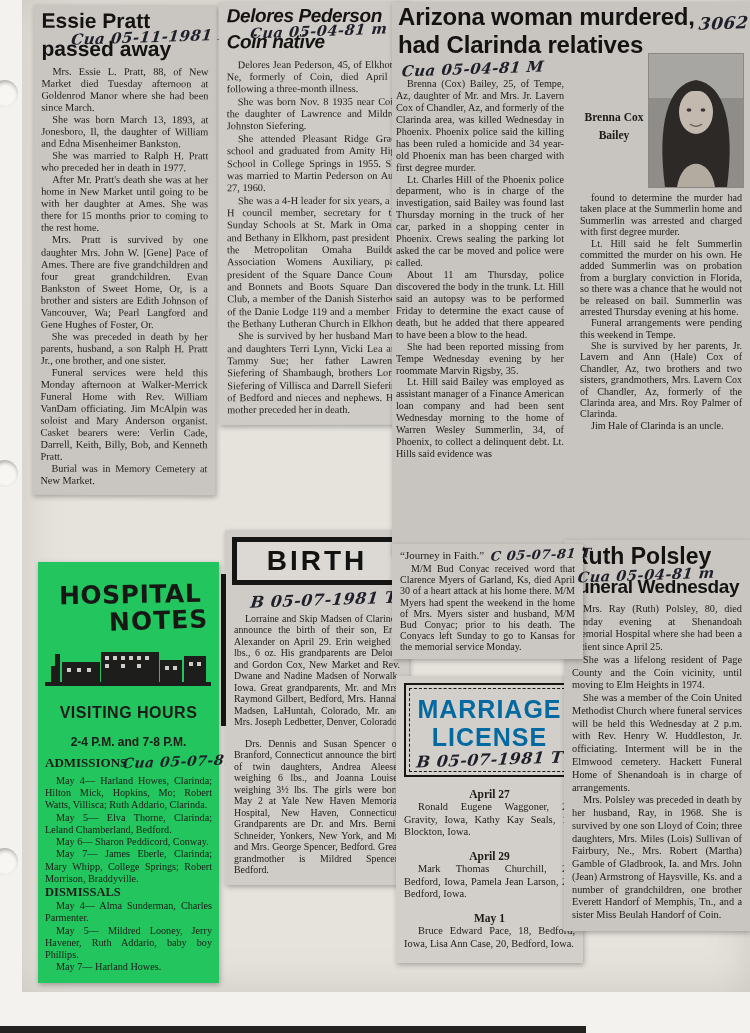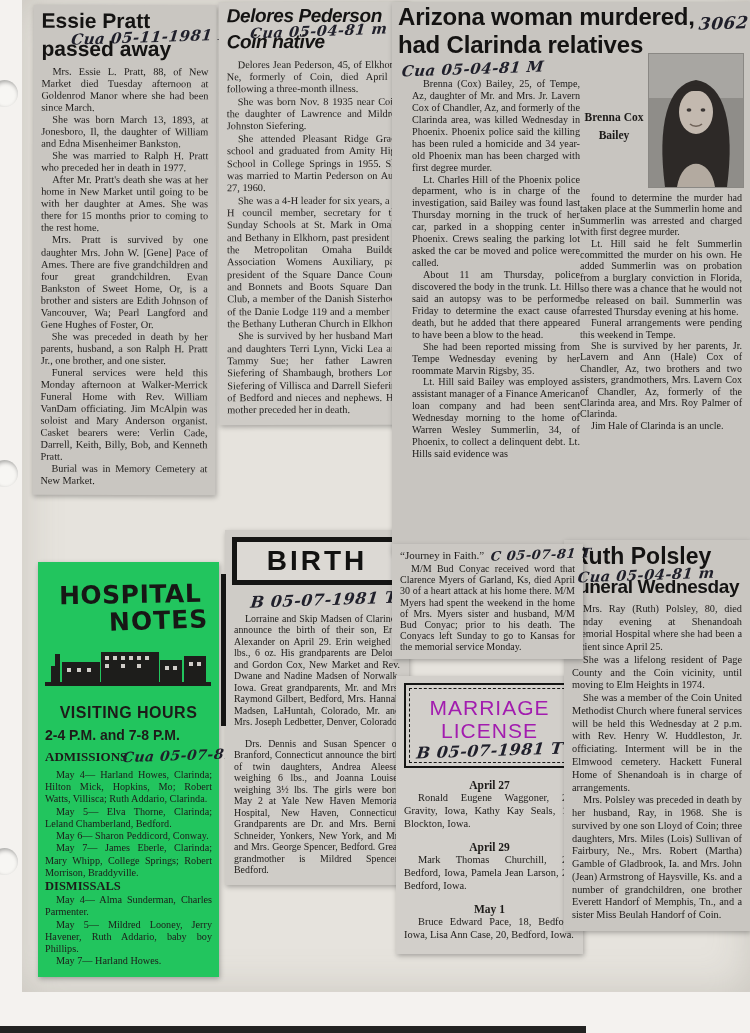--- a/index.html
+++ b/index.html
@@ -24,21 +24,21 @@
   .essie .hl2{margin-top:7px;}
   .essie .body{margin-top:6px;font-size:10.3px;line-height:1.17;}
 
   
   .hospital{left:38px;top:562px;width:181px;padding:18px 7px 9px;background:#22c55e;}
   .hn-logo{position:relative;height:118px;font-family:"DejaVu Sans",sans-serif;font-weight:700;color:#171715;}
   .hn1{position:absolute;left:14px;top:0;font-size:25px;letter-spacing:.5px;transform:rotate(-1deg);}
   .hn2{position:absolute;right:4px;top:26px;font-size:25px;letter-spacing:1px;transform:rotate(-2deg);}
   .hn-building{position:absolute;left:0;top:62px;width:166px;height:46px;}
   .vh1{text-align:center;font-family:"Liberation Sans",sans-serif;font-weight:700;font-size:16px;letter-spacing:.5px;margin-top:6px;}
-  .vh2{text-align:left;font-family:"Liberation Sans",sans-serif;font-weight:700;font-size:14px;margin-top:5px;}
+  .vh2{text-align:center;font-family:"Liberation Sans",sans-serif;font-weight:700;font-size:12px;margin-top:13px;}
   .adm-row{margin-top:6px;font-weight:700;font-size:13px;position:relative;height:18px;}
   .adm-row .hw{position:absolute;left:78px;top:-2px;font-size:14px;}
   .hospital .body{font-size:10.2px;line-height:1.2;margin-top:2px;}
   .dis-label{font-weight:700;font-size:12.5px;text-indent:0 !important;}
 
   
   .delores{left:219px;top:2px;width:190px;padding:4px 8px 8px;background:#cecbc6;transform:rotate(-.1deg);}
   .delores .hl{font-size:19px;letter-spacing:-.4px;font-style:italic;}
   .delores .hw{position:absolute;top:20px;left:32px;font-size:14.5px;z-index:2;}
   .delores .hl2{margin-top:7px;}
@@ -51,38 +51,38 @@
   .birth .hw{display:block;margin:5px 0 0 26px;font-size:16px;}
   .birth .body{padding:4px 9px 0;font-size:9.9px;line-height:1.16;}
   .birth .body p+p{margin-top:10px;}
   .torn-bar{position:absolute;left:-4px;top:44px;width:5px;height:152px;background:#141413;}
 
   
   .arizona{left:392px;top:2px;width:358px;height:552px;background:#c8c5c0;}
   .az-h1{position:absolute;left:6px;top:3px;font-size:24px;letter-spacing:-.2px;}
   .az-h2{position:absolute;left:6px;top:31px;font-size:24px;letter-spacing:-.2px;}
   .az-hw{position:absolute;left:10px;top:58px;font-size:15px;}
-  .az-col1{position:absolute;left:20px;top:76px;width:168px;font-size:10.2px;line-height:1.17;}
+  .az-col1{position:absolute;left:4px;top:76px;width:168px;font-size:10.2px;line-height:1.17;}
   .az-col2{position:absolute;left:188px;top:190px;width:162px;font-size:10.1px;line-height:1.13;}
   .az-caption{position:absolute;left:190px;top:106px;width:64px;text-align:center;
      font-weight:700;font-size:11.5px;line-height:1.6;font-family:"Liberation Serif",serif;}
   .az-photo{position:absolute;left:257px;top:52px;width:94px;height:133px;box-shadow:0 0 0 1px #8a8884;}
   .pagenum-hw{position:absolute;left:699px;top:13px;font-size:17px;z-index:5;}
 
   
   .conyac{left:392px;top:544px;width:191px;padding:3px 8px 6px;background:#cbc8c3;z-index:2;}
   .conyac-line1{font-size:11px;white-space:nowrap;}
   .conyac-line1 .hw{font-size:13px;margin-left:4px;}
   .conyac .body{font-size:10px;line-height:1.12;margin-top:1px;}
 
   
   .marriage{left:396px;top:676px;width:187px;padding:7px 8px 12px;background:#d2cfca;}
   .ml-box{border:2px solid #151514;padding:3px;}
   .ml-inner{border:1px dashed #151514;padding:7px 4px 2px;text-align:center;position:relative;}
-  .ml-title{font-family:"Liberation Sans",sans-serif;font-weight:400;font-size:21px;letter-spacing:1px;line-height:1.1;color:#a21caf;margin:0;}
+  .ml-title{font-family:"Liberation Sans",sans-serif;font-weight:700;font-size:25px;letter-spacing:1px;line-height:1.1;color:#0369a1;margin:0;}
   .ml-inner .hw{font-size:16px;margin-top:-1px;}
   .ml-entry{margin-top:11px;}
   .ml-date{text-align:center;font-weight:700;font-size:11.5px;margin:0;}
   .ml-text{margin:1px 0 0;text-indent:14px;text-align:justify;font-size:10.4px;line-height:1.22;}
 
   
   .ruth{left:564px;top:540px;width:186px;padding:5px 8px 9px;background:#c9c6c1;}
   .ruth .hl{font-size:23px;}
   .ruth .hw{position:absolute;top:26px;left:14px;font-size:14.5px;z-index:2;}
   .ruth .hl2{font-size:19px;letter-spacing:-.4px;margin-top:9px;}

